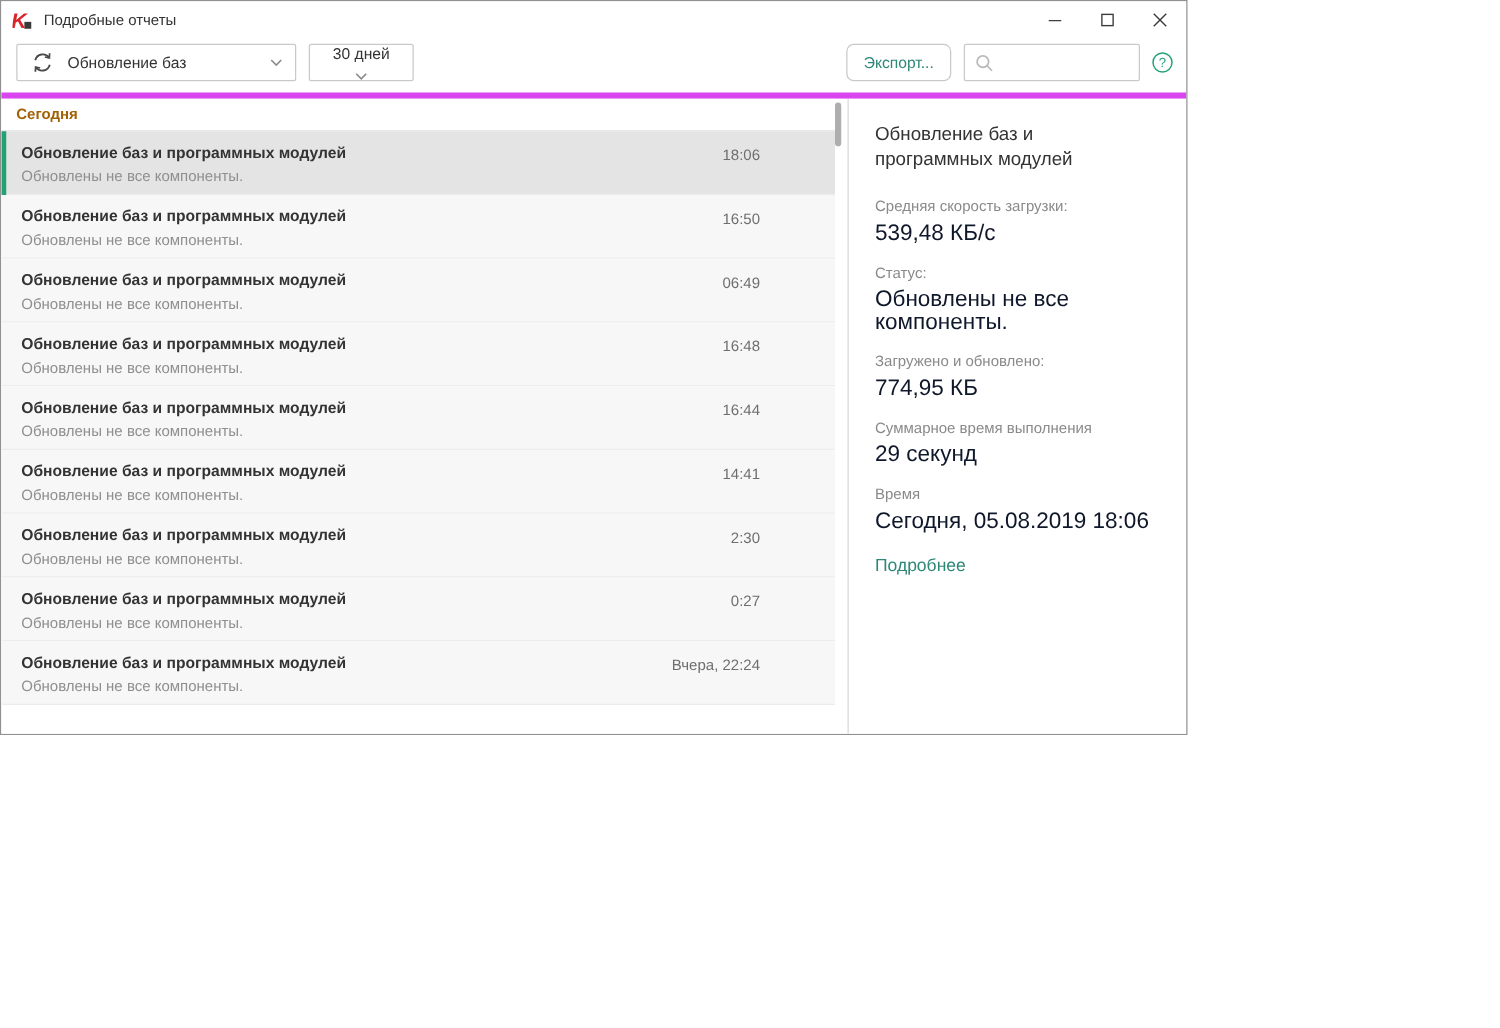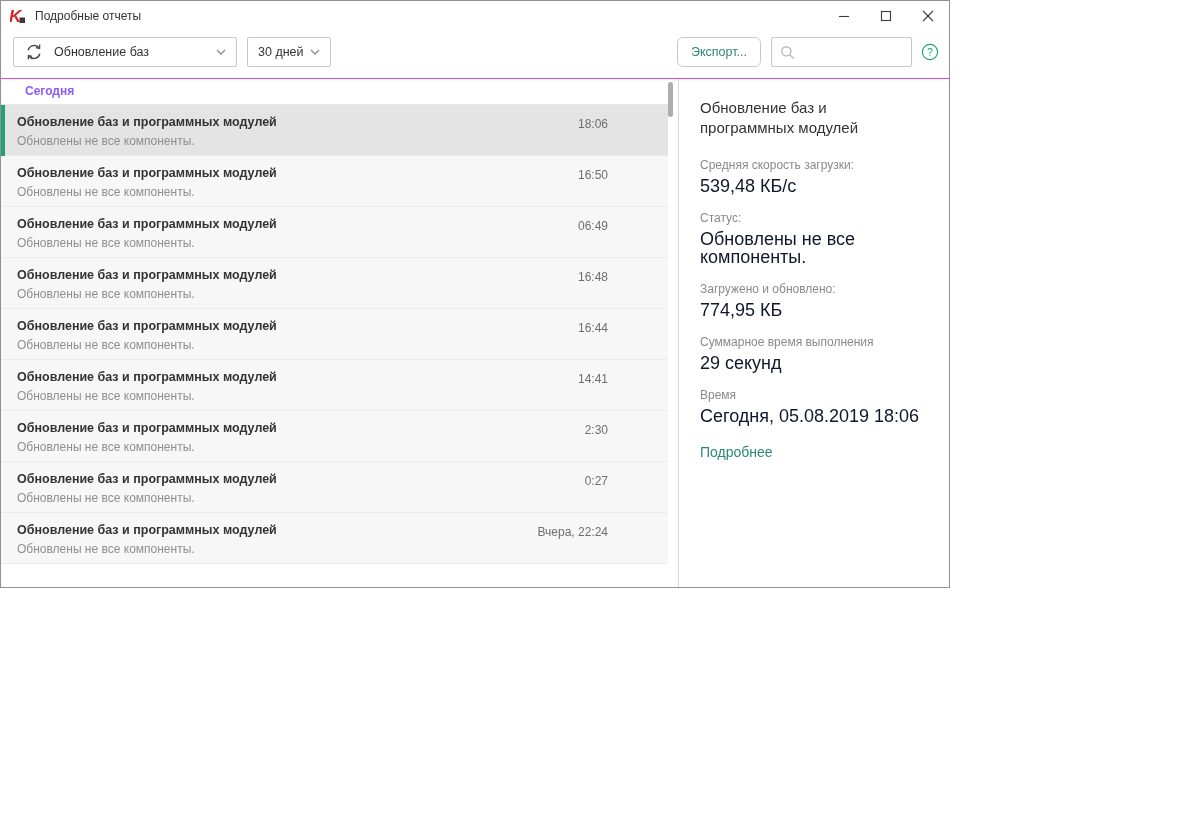--- a/index.html
+++ b/index.html
@@ -15,28 +15,28 @@
   }
   
   .titlebar{height:30px;display:flex;align-items:center;background:#fff;}
   .app-logo{margin-left:9px;width:17px;height:17px;flex:0 0 auto;}
   .title-text{margin-left:8px;font-size:12px;color:#333;}
   .win-buttons{margin-left:auto;display:flex;height:100%;}
   .win-btn{width:42px;height:100%;display:flex;align-items:center;justify-content:center;cursor:default;}
   
   .toolbar{
     height:48px;box-sizing:border-box;padding:9px 10px 14px 12px;
-    display:flex;align-items:center;border-bottom:1px solid #d946ef;background:#fff;
+    display:flex;align-items:center;border-bottom:5px solid #d946ef;background:#fff;
   }
   .combo{
     height:30px;box-sizing:border-box;border:1px solid #c9c9c9;border-radius:2px;
     background:#fff;display:flex;align-items:center;padding:0 10px;cursor:default;
   }
   .combo-report{width:224px;}
-  .combo-period{width:84px;margin-left:10px;}
+  .combo-period{width:84px;margin-left:10px;flex-direction:column;}
   .combo-label{font-size:12.5px;color:#333;margin-left:10px;flex:1;white-space:nowrap;}
   .combo-period .combo-label{margin-left:0;}
   .spacer{flex:1;}
   .btn{
     height:30px;box-sizing:border-box;border:1px solid #c9c9c9;border-radius:6px;
     background:#fff;display:flex;align-items:center;justify-content:center;cursor:default;
   }
   .btn-export{width:84px;font-size:12.5px;color:#2d8777;}
   .search-box{
     width:141px;height:30px;box-sizing:border-box;margin-left:10px;
@@ -51,21 +51,21 @@
   .help-btn{margin-left:9px;width:18px;height:18px;display:flex;align-items:center;justify-content:center;}
   
   .content{display:flex;height:509px;}
   .list-pane{
     width:678px;flex:0 0 auto;box-sizing:border-box;position:relative;
     border-right:1px solid #d9d9d9;background:#fff;overflow:hidden;
   }
   .rows-wrap{width:667px;}
   .section-header{
     height:25px;line-height:25px;background:#fff;border-bottom:1px solid #e7e7e7;
-    padding-left:24px;font-size:12px;font-weight:600;color:#8b5cf6;
+    padding-left:12px;font-size:12px;font-weight:600;color:#a16207;
   }
   .row{
     position:relative;height:50px;box-sizing:content-box;background:#f7f7f7;
     border-bottom:1px solid #ececec;padding-left:16px;cursor:default;
   }
   .row-title{padding-top:10px;font-size:12.5px;font-weight:bold;color:#333;}
   .row-sub{margin-top:5px;font-size:12px;color:#8f8f8f;}
   .row-time{position:absolute;top:12px;right:60px;font-size:12px;color:#6e6e6e;}
   .row.selected{background:#e4e4e4;}
   .row.selected::before{

